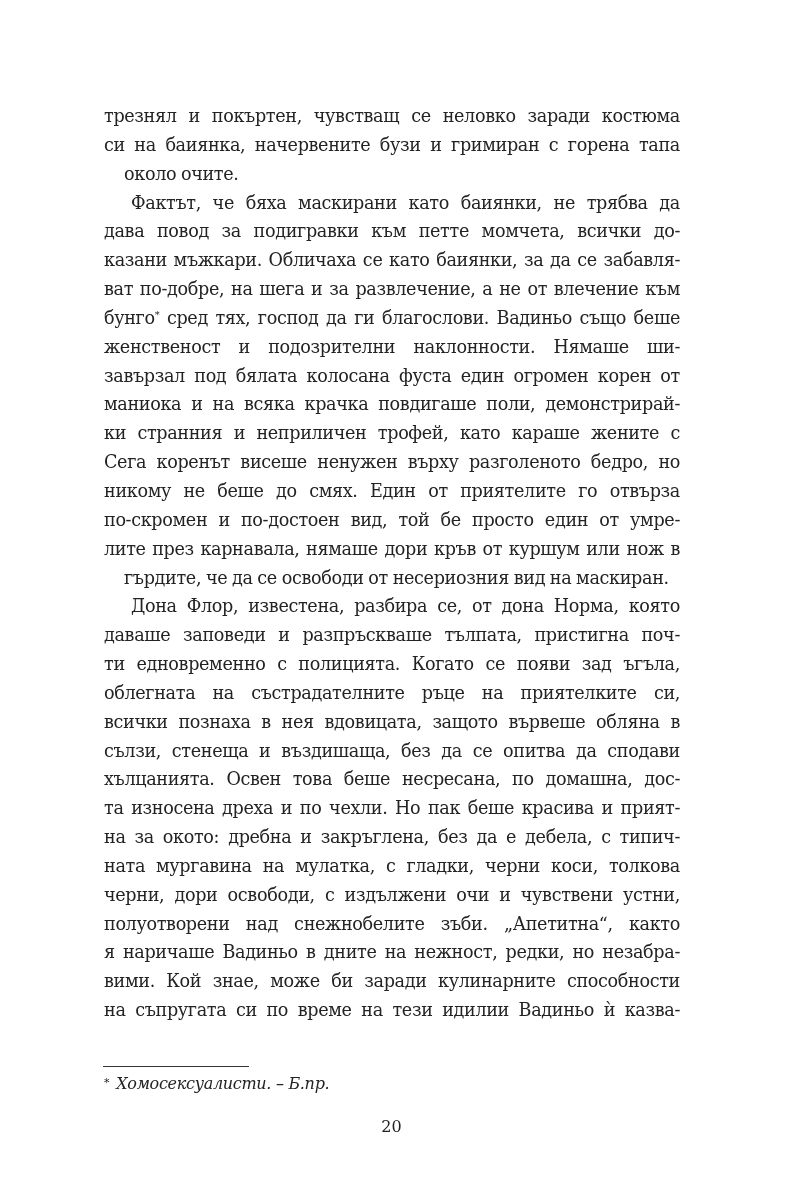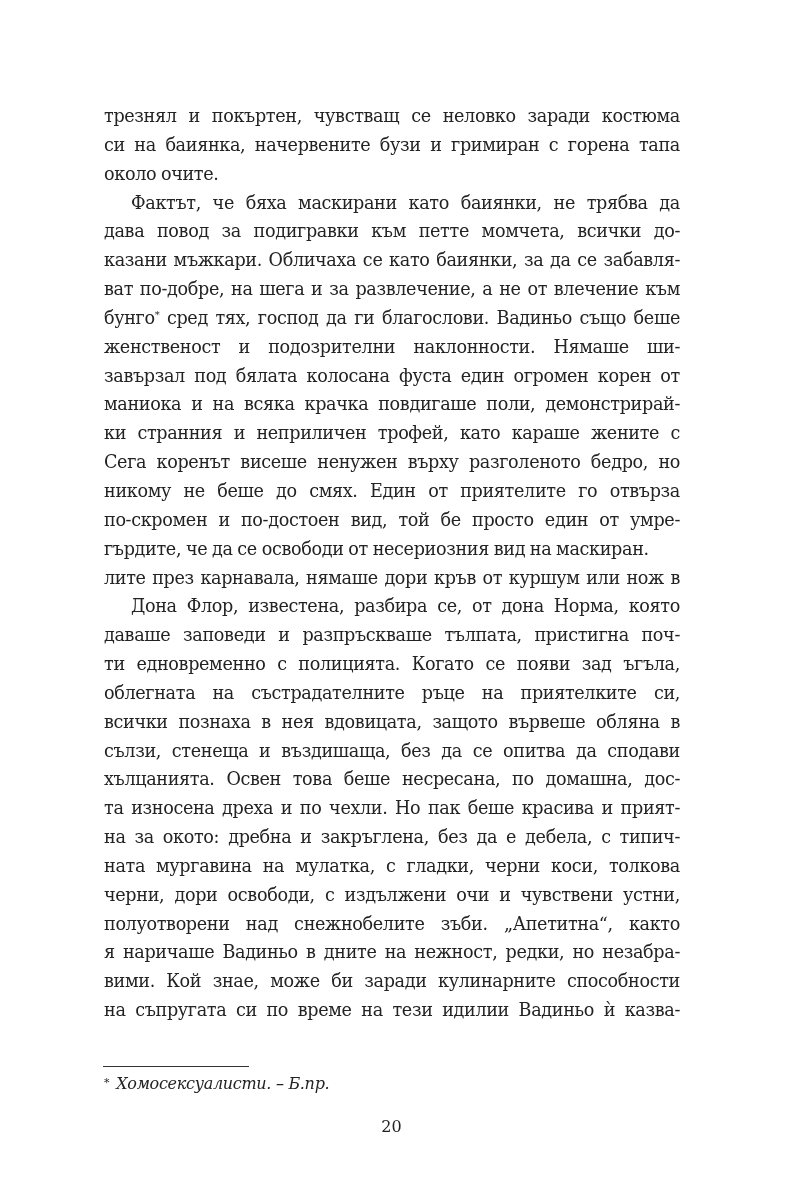--- a/index.html
+++ b/index.html
@@ -37,20 +37,21 @@
       text-align: justify;
       text-align-last: justify;
       letter-spacing: -0.35px;
       word-spacing: -0.5px;
     }
     .line.indent {
       padding-left: 27px;
     }
     .line.last {
       text-align-last: left;
+      margin-left: 20px;
     }
     .fn-mark {
       font-size: 10px;
       vertical-align: 6px;
       line-height: 0;
     }
     .footnote-rule {
       position: absolute;
       left: 103px;
       top: 1066px;
@@ -98,22 +99,22 @@
     <span class="line">казани мъжкари. Обличаха се като баиянки, за да се забавля-</span>
     <span class="line">ват по-добре, на шега и за развлечение, а не от влечение към</span>
     <span class="line"><span>бунго</span><span class="fn-mark">*</span><span> сред тях, господ да ги благослови. Вадиньо също беше</span></span>
     <span class="line">женственост и подозрителни наклонности. Нямаше ши-</span>
     <span class="line">завързал под бялата колосана фуста един огромен корен от</span>
     <span class="line">маниока и на всяка крачка повдигаше поли, демонстрирай-</span>
     <span class="line">ки странния и неприличен трофей, като караше жените с</span>
     <span class="line">Сега коренът висеше ненужен върху разголеното бедро, но</span>
     <span class="line">никому не беше до смях. Един от приятелите го отвърза</span>
     <span class="line">по-скромен и по-достоен вид, той бе просто един от умре-</span>
+    <span class="line">лите през карнавала, нямаше дори кръв от куршум или нож в</span>
     <span class="line last">гърдите, че да се освободи от несериозния вид на маскиран.</span>
-    <span class="line">лите през карнавала, нямаше дори кръв от куршум или нож в</span>
 
     <span class="line indent">Дона Флор, известена, разбира се, от дона Норма, която</span>
     <span class="line">даваше заповеди и разпръскваше тълпата, пристигна поч-</span>
     <span class="line">ти едновременно с полицията. Когато се появи зад ъгъла,</span>
     <span class="line">облегната на състрадателните ръце на приятелките си,</span>
     <span class="line">всички познаха в нея вдовицата, защото вървеше обляна в</span>
     <span class="line">сълзи, стенеща и въздишаща, без да се опитва да сподави</span>
     <span class="line">хълцанията. Освен това беше несресана, по домашна, дос-</span>
     <span class="line">та износена дреха и по чехли. Но пак беше красива и прият-</span>
     <span class="line">на за окото: дребна и закръглена, без да е дебела, с типич-</span>

